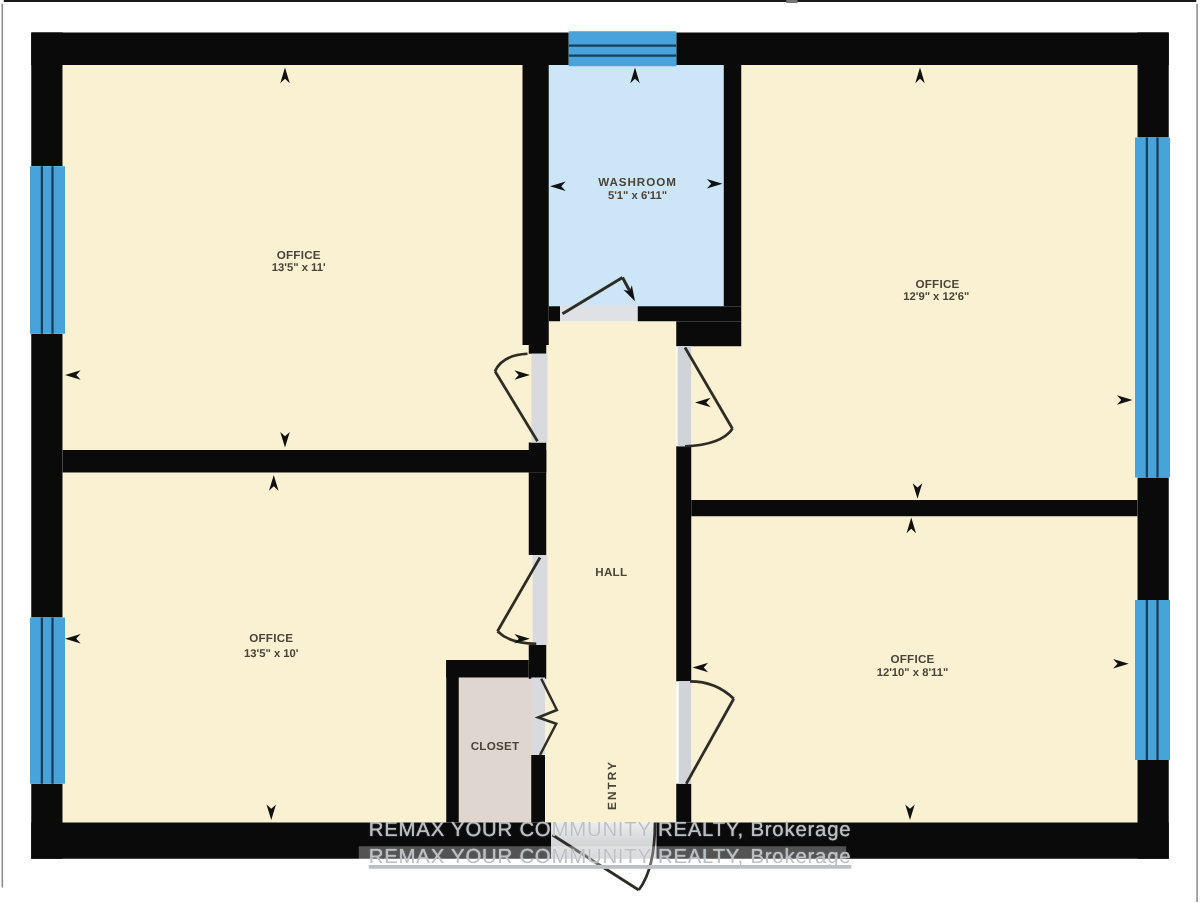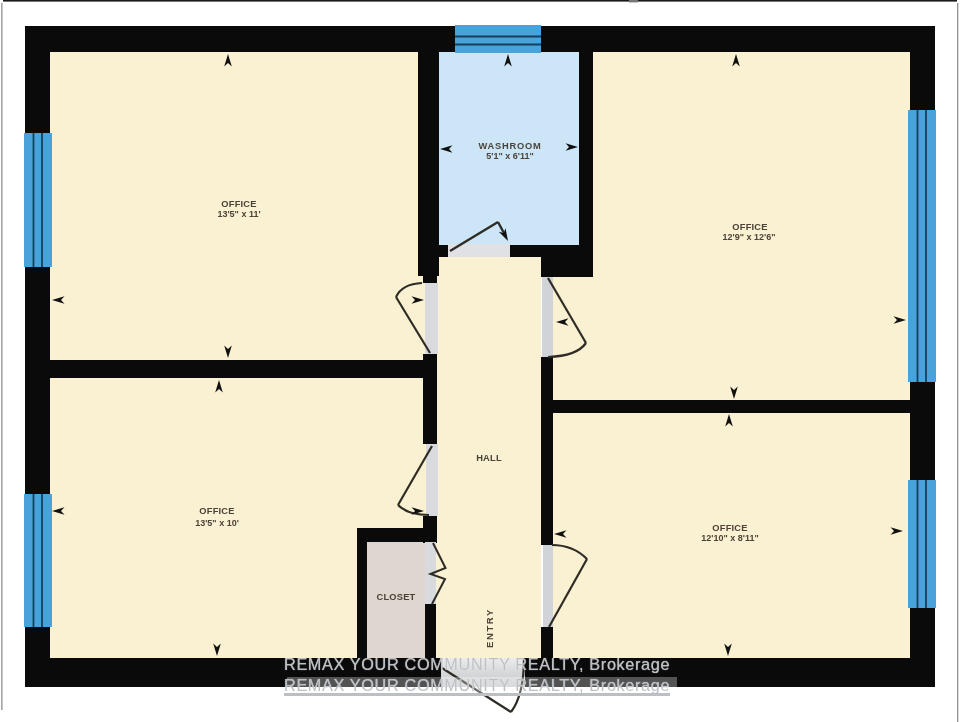--- a/index.html
+++ b/index.html
@@ -1,19 +1,19 @@
 <!DOCTYPE html>
 <html><head>
 <meta charset="utf-8">
 <style>
   html,body{margin:0;padding:0;background:#fff;}
   .page{position:relative;width:960px;height:722px;background:#fff;overflow:hidden;
         font-family:"Liberation Sans", sans-serif;}
   svg{position:absolute;left:0;top:0;}
-  .wm{position:absolute;left:284px;width:420px;color:#bcc0c5;
+  .wm{position:absolute;left:295px;width:420px;color:#bcc0c5;
       font-size:16.3px;letter-spacing:0.62px;white-space:nowrap;
       text-shadow:0 0 1px rgba(255,255,255,0.75);}
 </style>
 </head>
 <body>
 <div class="page">
 <svg width="960" height="722" viewBox="0 0 960 722">
   <defs>
     <path id="dart" d="M0,0 L-3.8,12.5 L0,9 L3.8,12.5 Z"></path>
     <linearGradient id="entrydoor" x1="0" y1="0" x2="0" y2="1">

